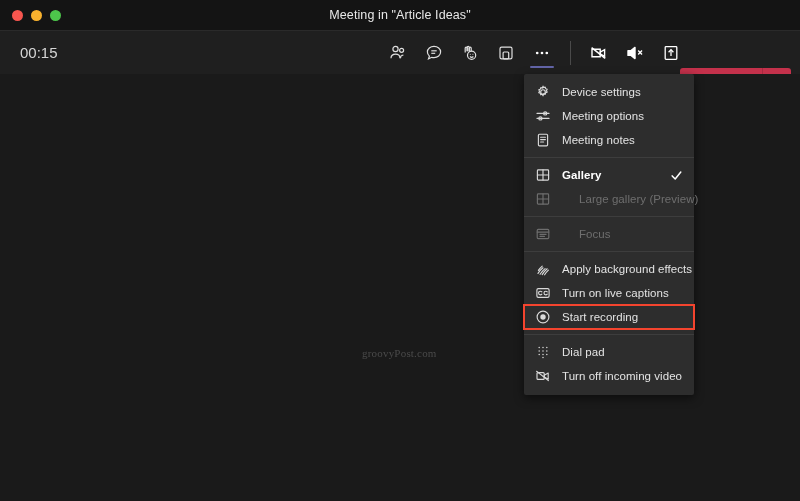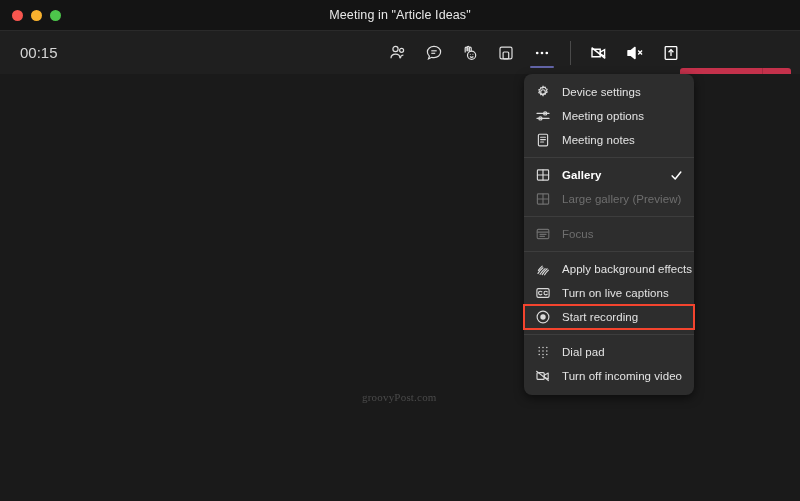--- a/index.html
+++ b/index.html
@@ -153,34 +153,33 @@
     background: #1a1a1a;
   }
   .watermark {
     position: absolute;
     left: 362px;
     top: 273px;
     color: #4a4a4a;
     font-family: "Liberation Serif", serif;
     font-size: 11px;
     letter-spacing: 0.2px;
-    margin-top: 44px;
   }
 
   
   .menu {
     position: absolute;
     left: 524px;
     top: 74px;
     width: 170px;
     background: #2d2d2d;
     box-shadow: 0 3px 10px rgba(0,0,0,0.55);
     padding: 6px 0 7px 0;
     box-sizing: border-box;
-    border-radius: 8px;
+    border-radius: 2px;
   }
   .mi {
     position: relative;
     height: 24px;
     display: flex;
     align-items: center;
     padding: 0 10px 0 11px;
     cursor: pointer;
     box-sizing: border-box;
   }
@@ -193,21 +192,21 @@
     justify-content: flex-start;
     margin-right: 8px;
   }
   .mi .mi-label {
     color: #e3e3e3;
     font-size: 11.5px;
     white-space: nowrap;
     letter-spacing: 0.05px;
   }
   .mi.disabled { cursor: default; }
-  .mi.disabled .mi-label { color: #6e6e6e; }
+  .mi.disabled .mi-label { color: #6e6e6e; margin-left: 17px; }
   .mi .mi-check {
     position: absolute;
     right: 11px;
     top: 0;
     height: 24px;
     display: flex;
     align-items: center;
   }
   .mi.selected .mi-label { color: #ffffff; font-weight: bold; }
   .mi.highlight {

